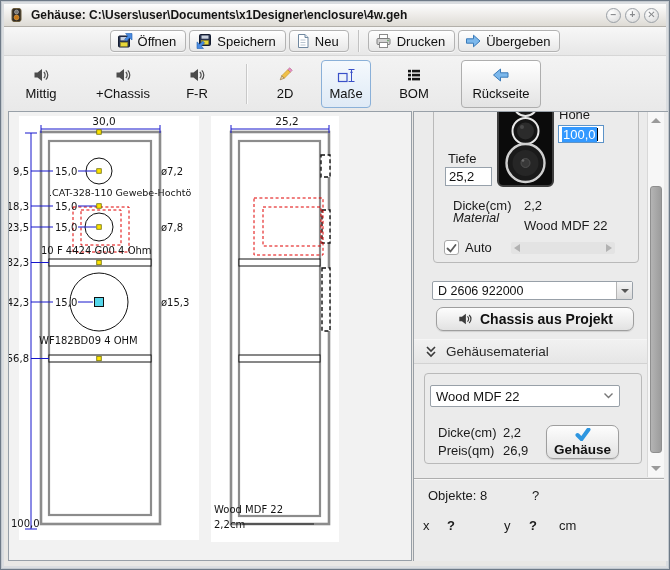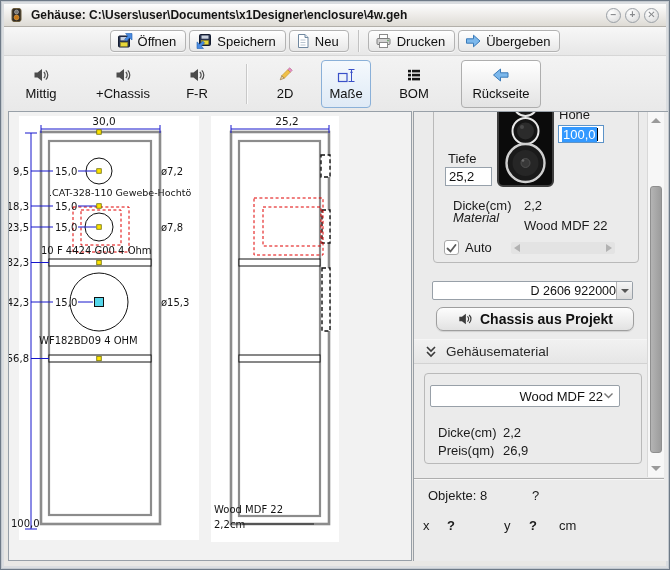--- a/index.html
+++ b/index.html
@@ -97,21 +97,21 @@
     position:absolute; height:12px; background:#e3e3e3; border-radius:2px;
     display:flex; align-items:center; justify-content:space-between; padding:0 3px;
   }
   .arrow-l{ width:0; height:0; border-style:solid; border-width:4px 6px 4px 0; border-color:transparent #b2b2b2 transparent transparent; }
   .arrow-r{ width:0; height:0; border-style:solid; border-width:4px 0 4px 6px; border-color:transparent transparent transparent #b2b2b2; }
 
   .combo{
     position:absolute; background:#fff; border:1px solid #98a0a8; border-radius:2px;
     font-size:12.5px; color:#111; display:flex; align-items:center; padding:0 5px;
   }
-  .combo .ctext{ flex:1; white-space:nowrap; overflow:hidden;text-align:right; }
+  .combo .ctext{ flex:1; white-space:nowrap; overflow:hidden; }
   .combo .dbtn{
     width:16px; height:100%; margin-right:-5px; border-left:1px solid #b5b5b5;
     background:linear-gradient(#f6f6f6,#dadada); display:flex; align-items:center; justify-content:center;
   }
   .tri-down{ width:0; height:0; border:4px solid transparent; border-top-color:#555; margin-top:4px; }
 
   .pushbtn{
     position:absolute; border:1px solid #9e9e9e; border-radius:7px;
     background:linear-gradient(#fdfdfd,#e2e2e2);
     display:flex; align-items:center; justify-content:center; gap:7px;
@@ -482,20 +482,28 @@
               <path d="M1.5 1.5 l4 4 4-4" stroke="#777" stroke-width="1.4" fill="none"></path>
             </svg>
         </span>
       </div>
 
       <div class="plabel" style="left:24px;top:313px;">Dicke(cm)</div>
       <div class="pvalue" style="left:89px;top:313px;">2,2</div>
       <div class="plabel" style="left:24px;top:331px;">Preis(qm)</div>
       <div class="pvalue" style="left:89px;top:331px;">26,9</div>
 
+      <div class="pushbtn vert" style="left:132px;top:313px;width:73px;height:34px;">
+        <span class="icon">
+          <svg width="16" height="13" viewBox="0 0 16 13">
+            <path d="M2.5 7 l4 4.2 L13.5 1.5" stroke="#2e96e0" stroke-width="4" fill="none" stroke-linecap="round" stroke-linejoin="round"></path>
+          </svg>
+        </span>
+        <span>Gehäuse</span>
+      </div>
     </div>
 
     <div class="vscroll">
       <span class="up"></span>
       <span class="thumb"></span>
       <span class="down"></span>
     </div>
 
     <div class="statussep"></div>
 

